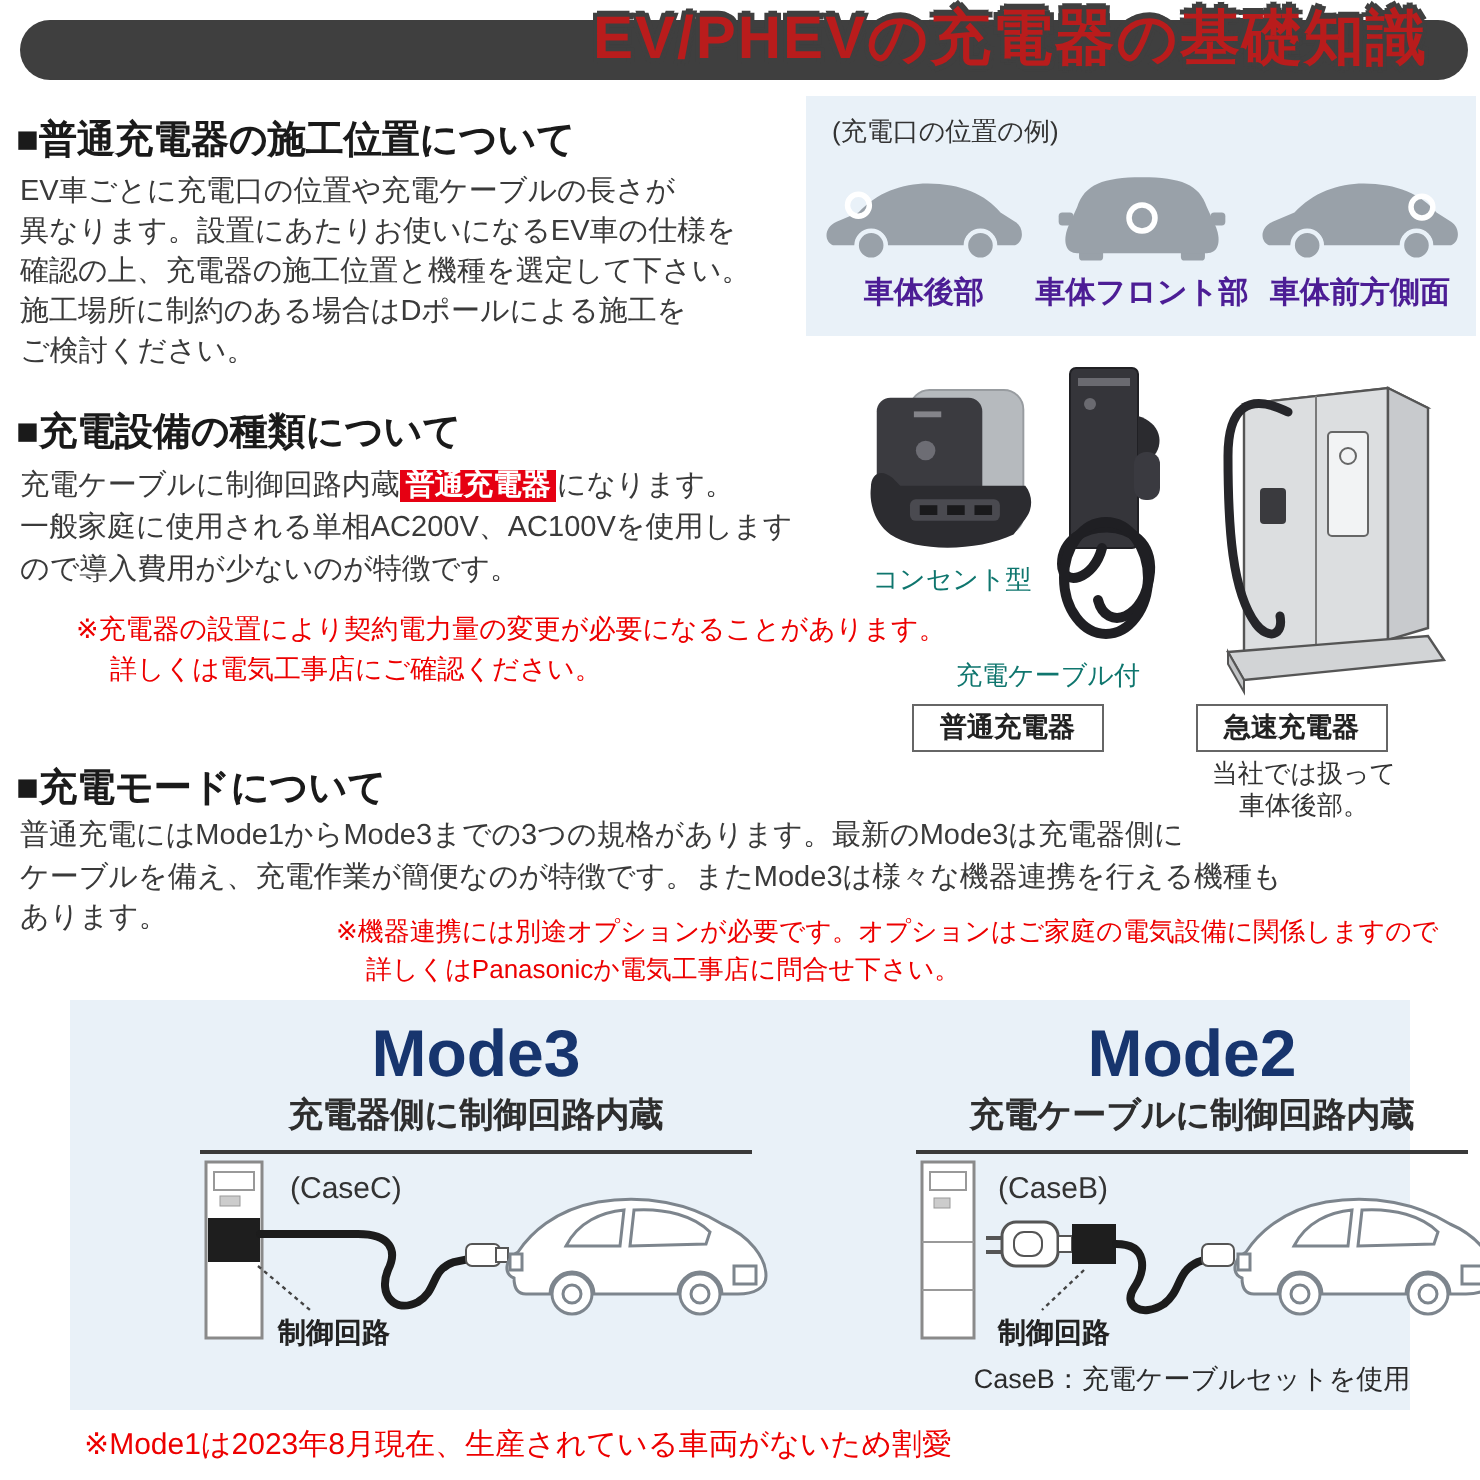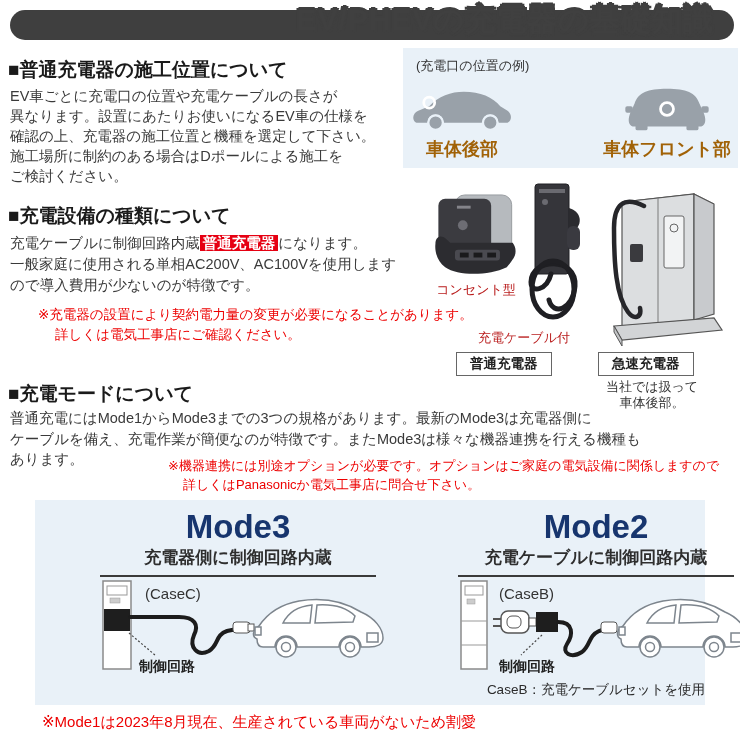--- a/index.html
+++ b/index.html
@@ -5,38 +5,38 @@
   html,body{margin:0;padding:0;background:#fff;}
   #canvas{
     position:relative;width:740px;height:740px;overflow:hidden;background:#fff;
     font-family:"Liberation Sans","DejaVu Sans",sans-serif;color:#333;
   }
   .abs{position:absolute;}
   
   .header-bar{left:10px;top:10px;width:724px;height:30px;background:#3f3f3f;border-radius:15px;}
   .header-title{
     left:0;top:1px;width:726px;text-align:right;padding-right:12px;box-sizing:border-box;
-    font-size:30px;font-weight:bold;color:#404040;letter-spacing:1px;line-height:38px;
+    font-size:30px;font-weight:bold;color:#b91c1c;letter-spacing:1px;line-height:38px;
     text-shadow:-2px -2px 0 #3f3f3f,2px -2px 0 #3f3f3f,-2px 2px 0 #3f3f3f,2px 2px 0 #3f3f3f,0 -3px 0 #3f3f3f,0 3px 0 #3f3f3f;
     white-space:nowrap;
   }
   
   .sec-heading{font-size:19px;font-weight:bold;color:#1a1a1a;white-space:nowrap;}
   .body-text{font-size:14.5px;line-height:20px;color:#3a3a3a;white-space:pre-line;}
   .red{color:#ed0000;}
   .note{font-size:13.5px;line-height:20px;white-space:nowrap;}
   .hl{background:#e60012;color:#fff;padding:0 3px;font-weight:bold;}
   
   .blue-panel{background:#e9f1f8;}
   .port-caption{font-size:13px;color:#333;}
   .car-row{display:flex;justify-content:space-between;align-items:flex-end;}
   .car-fig{display:flex;flex-direction:column;align-items:center;}
-  .car-label{font-size:18px;font-weight:600;color:#a16207;margin-top:3px;white-space:nowrap;}
-  
-  .img-label{font-size:13px;color:#b91c1c;text-align:center;white-space:nowrap;}
+  .car-label{font-size:15px;font-weight:600;color:#4c1d95;margin-top:3px;white-space:nowrap;}
+  
+  .img-label{font-size:13px;color:#0f766e;text-align:center;white-space:nowrap;}
   .label-box{
     border:1px solid #666;background:#fff;color:#222;font-size:13.5px;font-weight:600;
     padding:2px 13px;white-space:nowrap;
   }
   .quick-note{font-size:13px;line-height:16px;color:#333;text-align:center;white-space:pre-line;}
   
   .mode-panel{left:35px;top:500px;width:670px;height:205px;display:flex;}
   .mode-col{width:335px;position:relative;margin-left:48px;}
   .mode-title{font-size:33px;font-weight:bold;color:#17356e;text-align:center;margin-top:9px;line-height:36px;}
   .mode-sub{font-size:17px;font-weight:bold;color:#2e2e2e;text-align:center;margin-top:1px;}
@@ -79,20 +79,29 @@
           <rect x="1" y="24" width="8" height="7" rx="2" fill="#99a1a9"></rect>
           <rect x="83" y="24" width="8" height="7" rx="2" fill="#99a1a9"></rect>
           <rect x="12" y="42" width="13" height="8" rx="2" fill="#99a1a9"></rect>
           <rect x="67" y="42" width="13" height="8" rx="2" fill="#99a1a9"></rect>
           <path d="M11,46 C5,46 3,40 6,32 L11,21 C15,9 25,5 46,5 C67,5 77,9 81,21 L86,32 C89,40 87,46 81,46 Z" fill="#99a1a9"></path>
           <circle cx="46" cy="27" r="7" fill="none" stroke="#fff" stroke-width="3"></circle>
         </svg>
         <div class="car-label">車体フロント部</div>
       </div>
 
+      <div class="car-fig">
+        <svg width="102" height="50" viewBox="0 0 112 54">
+          <path d="M6,42 C1,40 1,32 8,29 L20,24 C30,13 44,8 58,8 C76,8 90,14 98,24 L106,29 C111,32 111,40 106,42 L96,42 A9,9 0 1 0 78,42 L36,42 A9,9 0 1 0 18,42 Z" fill="#99a1a9"></path>
+          <circle cx="27" cy="42" r="8" fill="#99a1a9" stroke="#e9f1f8" stroke-width="2.5"></circle>
+          <circle cx="87" cy="42" r="8" fill="#99a1a9" stroke="#e9f1f8" stroke-width="2.5"></circle>
+          <circle cx="90" cy="21" r="6" fill="none" stroke="#fff" stroke-width="3"></circle>
+        </svg>
+        <div class="car-label">車体前方側面</div>
+      </div>
     </div>
   </div>
 
   <div class="abs sec-heading" style="left:8px;top:203px;">■充電設備の種類について</div>
   <div class="abs body-text" style="left:10px;top:233px;width:410px;line-height:21px;"><span>充電ケーブルに制御回路内蔵</span><span class="hl">普通充電器</span><span>になります。</span>
 <span>一般家庭に使用される単相AC200V、AC100Vを使用します</span>
 <span>ので導入費用が少ないのが特徴です。</span></div>
   <div class="abs note red" style="left:38px;top:305px;">※充電器の設置により契約電力量の変更が必要になることがあります。</div>
   <div class="abs note red" style="left:55px;top:325px;">詳しくは電気工事店にご確認ください。</div>
 

